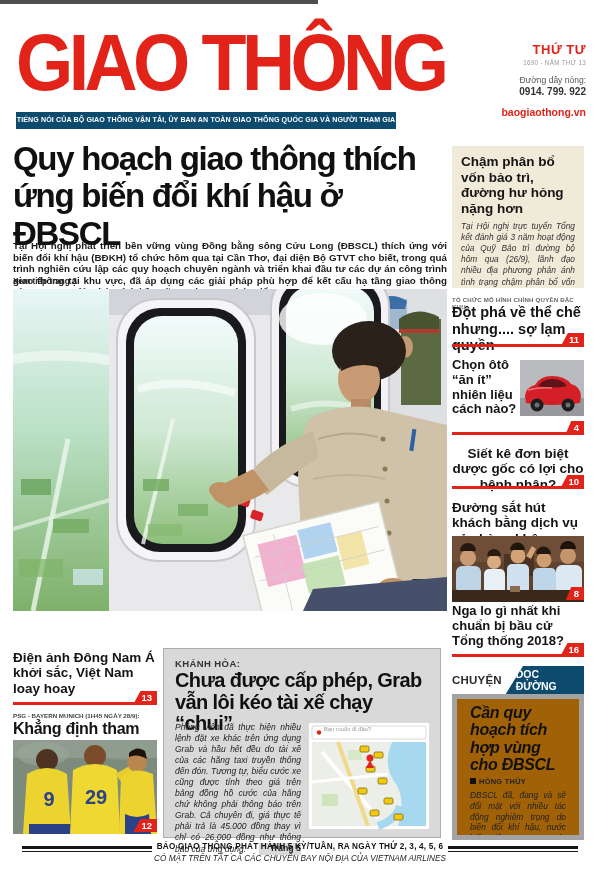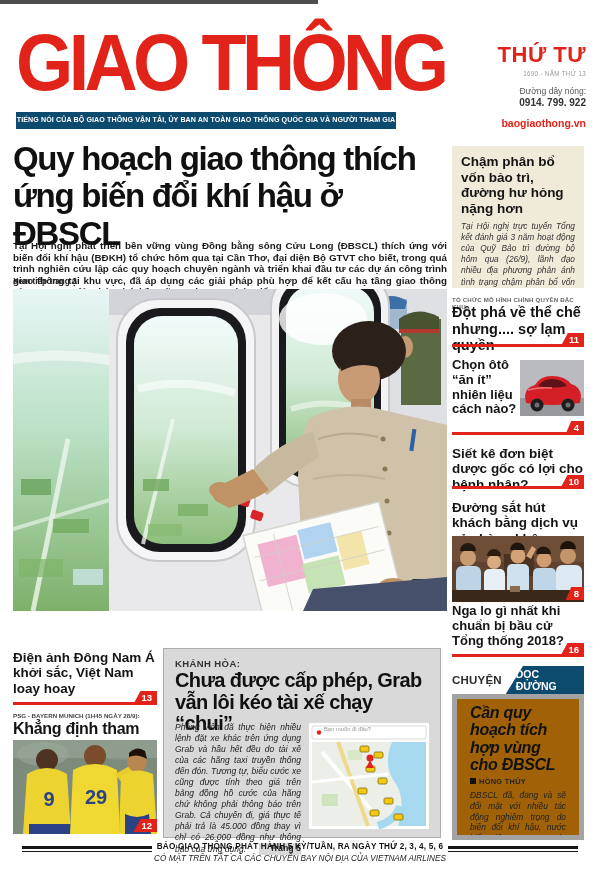--- a/index.html
+++ b/index.html
@@ -7,21 +7,21 @@
         font-family:"Liberation Sans",sans-serif;color:#1a1a1a;}
   .abs{position:absolute;}
   
   .top-edge{left:0;top:0;width:318px;height:4px;background:#4e4e4e;}
   .logo{left:16px;top:16px;width:432px;height:96px;font-size:80px;font-weight:bold;
         color:#e2231a;letter-spacing:-5px;line-height:94px;transform:scaleX(.92);
         transform-origin:left center;white-space:nowrap;}
   .tagline{left:16px;top:112px;width:380px;height:17px;background:#0c4a6e;color:#fff;
         font-size:7.1px;font-weight:bold;line-height:17px;text-align:center;letter-spacing:.1px;}
   .mast-right{right:14px;top:42px;width:170px;text-align:right;}
-  .weekday{font-size:22px;font-weight:bold;color:#e2231a;letter-spacing:.5px;}
+  .weekday{font-size:13px;font-weight:bold;color:#e2231a;letter-spacing:.5px;}
   .issue-row{margin-top:3px;font-size:13px;color:#4a4a4a;}
   .issue-no{font-weight:bold;color:#343434;font-size:12.5px;}
   .pipe{display:inline-block;width:2.5px;height:12px;background:#e2231a;margin:0 5px -1px 5px;}
   .year-note{margin-top:2px;font-size:6.3px;color:#999;letter-spacing:.3px;}
   .hotline-label{margin-top:9px;font-size:8.5px;color:#555;}
   .hotline-num{margin-top:1px;font-size:10px;font-weight:bold;color:#333;}
   .website{margin-top:9px;font-size:10.5px;font-weight:bold;color:#e2231a;}
   
   .headline{left:13px;top:140px;width:436px;font-size:33px;font-weight:bold;line-height:1.13;
         letter-spacing:-1.3px;color:#101010;}
@@ -201,21 +201,21 @@
       <circle cx="17" cy="45" r="6.5" fill="#1d1d1f"></circle>
         <circle cx="17" cy="45" r="2.5" fill="#6d6d72"></circle>
       <circle cx="48" cy="45" r="6.5" fill="#1d1d1f"></circle>
         <circle cx="48" cy="45" r="2.5" fill="#6d6d72"></circle>
       <path d="M8 30 q12 -3 24 -2" stroke="#f08a8d" stroke-width="1.5" fill="none" opacity=".8"></path>
     </svg>
   </div>
   <div class="rrule" style="left:452px;top:432px;width:132px;"></div>
   <div class="flag" style="top:421px;right:16px;">4</div>
 
-  <div class="abs sb sb-title" style="top:446px;font-size:13.5px;">Siết kê đơn biệt dược gốc có lợi cho bệnh nhân?</div>
+  <div class="abs sb sb-title" style="top:446px;font-size:13.5px;text-align:center;">Siết kê đơn biệt dược gốc có lợi cho bệnh nhân?</div>
   <div class="rrule" style="left:452px;top:486px;width:132px;"></div>
   <div class="flag" style="top:475px;right:16px;">10</div>
 
   <div class="abs sb sb-title" style="top:500px;font-size:13.5px;">Đường sắt hút khách bằng dịch vụ của hàng không</div>
   <div class="thumb" style="left:452px;top:536px;width:132px;height:66px;">
     <svg width="132" height="66" viewBox="0 0 132 66" preserveAspectRatio="none">
       <rect width="132" height="66" fill="#5f432f"></rect>
       <rect width="132" height="26" fill="#6e4e36"></rect>
       <rect x="52" y="18" width="30" height="22" fill="#4a3322"></rect>
       <circle cx="16" cy="22" r="8" fill="#c99b72"></circle>

